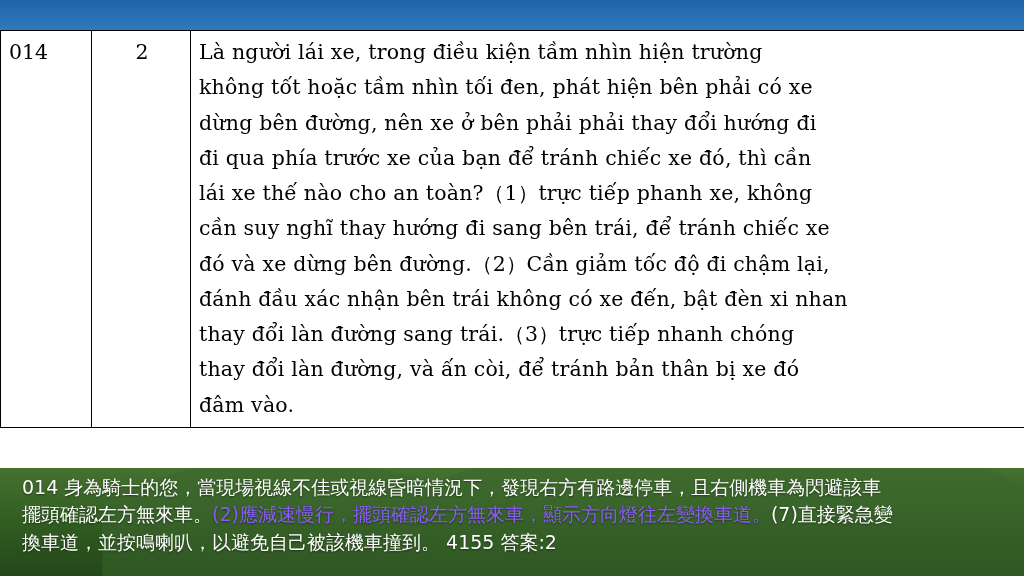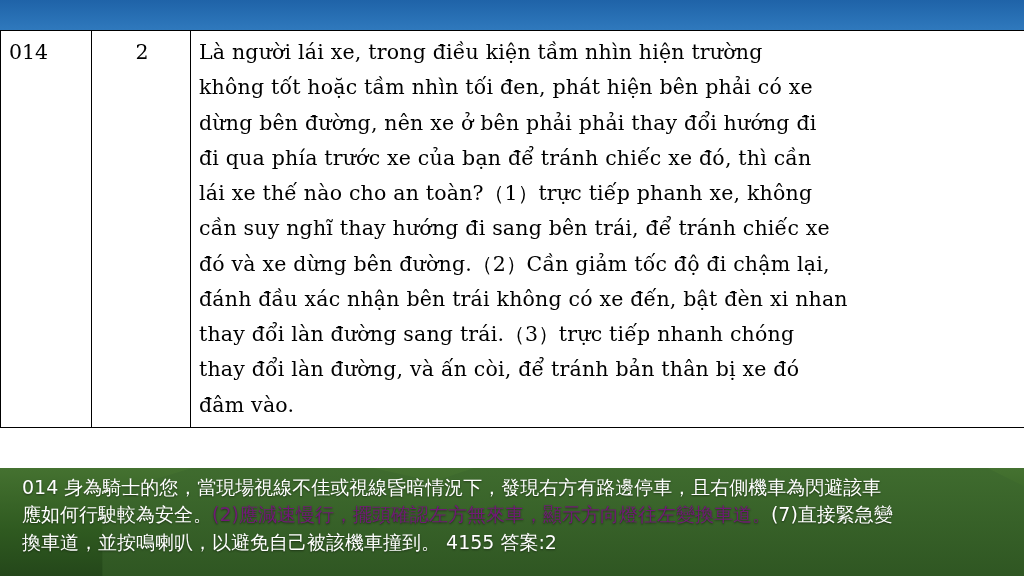--- a/index.html
+++ b/index.html
@@ -139,21 +139,21 @@
     font-family: "DejaVu Sans", "Liberation Sans", sans-serif;
     font-size: 19px;
     line-height: 1.44;
     color: #ffffff;
     text-shadow: 0 1px 2px rgba(0,0,0,0.45);
   }
   #subtitle-block .line {
     white-space: nowrap;
   }
   .hl-answer {
-    color: #701a75;
+    color: #8b5cf6;
   }
   .sub-id, .sub-code, .sub-ans {
     color: #ffffff;
   }
 </style>
 </head>
 <body>
 
 <div id="bg-photo">
   <div class="haze"></div>
@@ -186,20 +186,20 @@
     </tr>
   </tbody>
     </table>
 </div>
 
 <div id="subtitle-block">
   <div class="line">
     <span>014 身為騎士的您，當現場視線不佳或視線昏暗情況下，發現右方有路邊停車，且右側機車為閃避該車</span>
   </div>
   <div class="line">
-    <span>應如何行駛較為安全。</span><span class="hl-answer">(2)應減速慢行，擺頭確認左方無來車，顯示方向燈往左變換車道。</span><span>(7)直接緊急變</span>
+    <span>擺頭確認左方無來車。</span><span class="hl-answer">(2)應減速慢行，擺頭確認左方無來車，顯示方向燈往左變換車道。</span><span>(7)直接緊急變</span>
   </div>
   <div class="line">
     <span>換車道，並按鳴喇叭，以避免自己被該機車撞到。</span>
     <span class="sub-code">4155</span>
     <span class="sub-ans">答案:2</span>
   </div>
 </div>
 
 </body></html>

